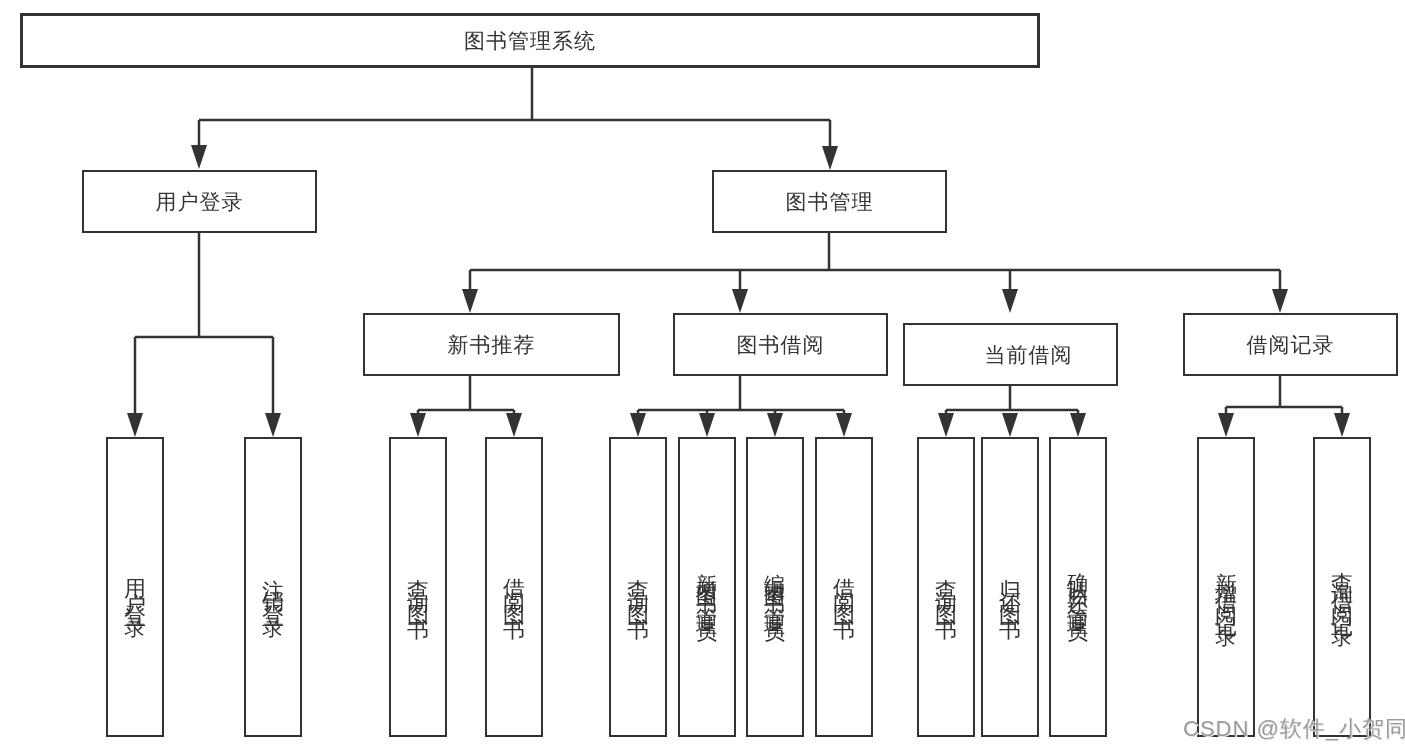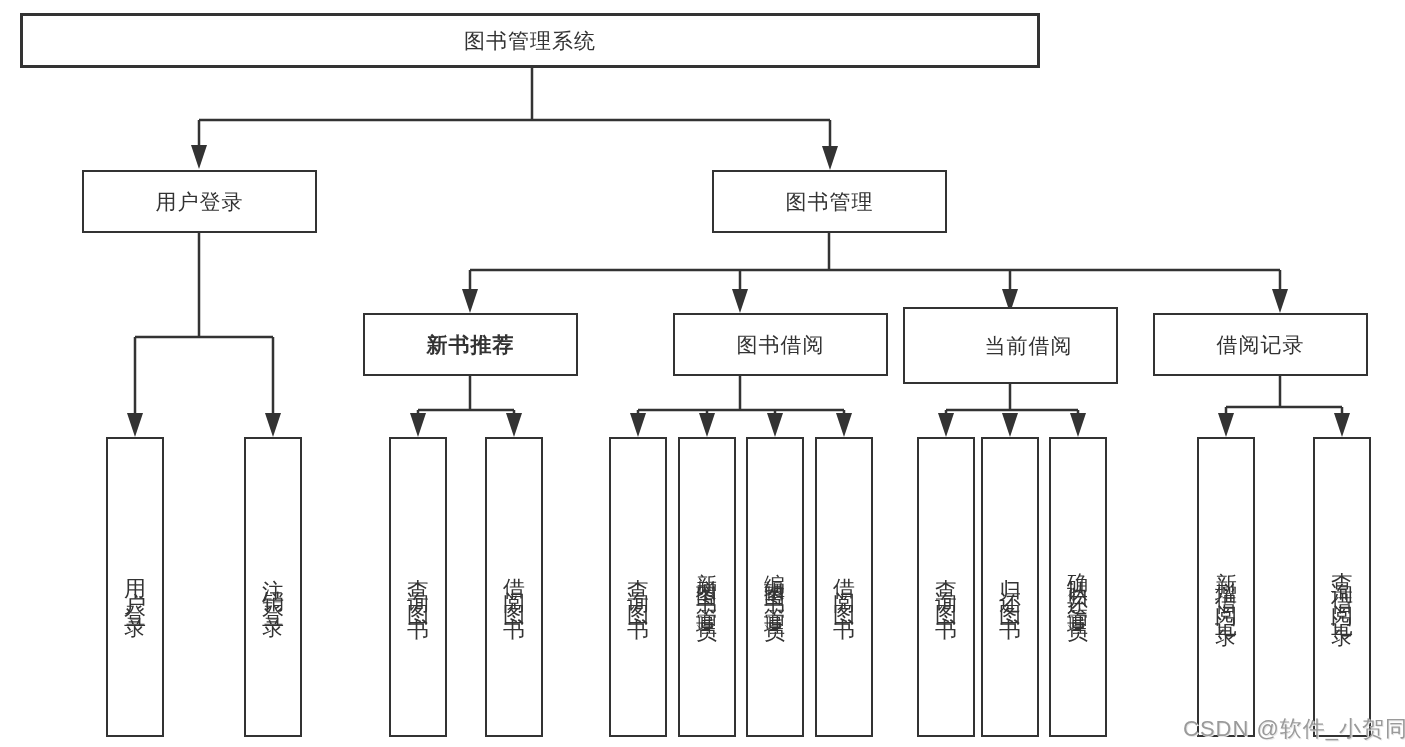--- a/index.html
+++ b/index.html
@@ -93,30 +93,30 @@
     <span>图书管理系统</span>
   </div>
 
   <div class="node" style="left:82px;top:170px;width:235px;height:63px;">
     <span>用户登录</span>
   </div>
   <div class="node" style="left:712px;top:170px;width:235px;height:63px;text-align:right;">
     <span>图书管理</span>
   </div>
 
-  <div class="node" style="left:363px;top:313px;width:215px;height:63px;font-weight:bold;">
+  <div class="node" style="left:363px;top:313px;width:257px;height:63px;">
     <span>新书推荐</span>
   </div>
   <div class="node" style="left:633px;top:313px;width:215px;height:63px;margin-left:40px;">
     <span>图书借阅</span>
   </div>
-  <div class="node" style="left:903px;top:307px;width:215px;height:77px;padding-left:36px;">
+  <div class="node" style="left:903px;top:323px;width:215px;height:63px;padding-left:36px;">
     <span>当前借阅</span>
   </div>
-  <div class="node" style="left:1153px;top:313px;width:215px;height:63px;">
+  <div class="node" style="left:1183px;top:313px;width:215px;height:63px;">
     <span>借阅记录</span>
   </div>
 
   <div class="node leaf" style="left:106px;">
     <span class="vtext">用户登录</span>
   </div>
   <div class="node leaf" style="left:244px;">
     <span class="vtext">注销登录</span>
   </div>
 

